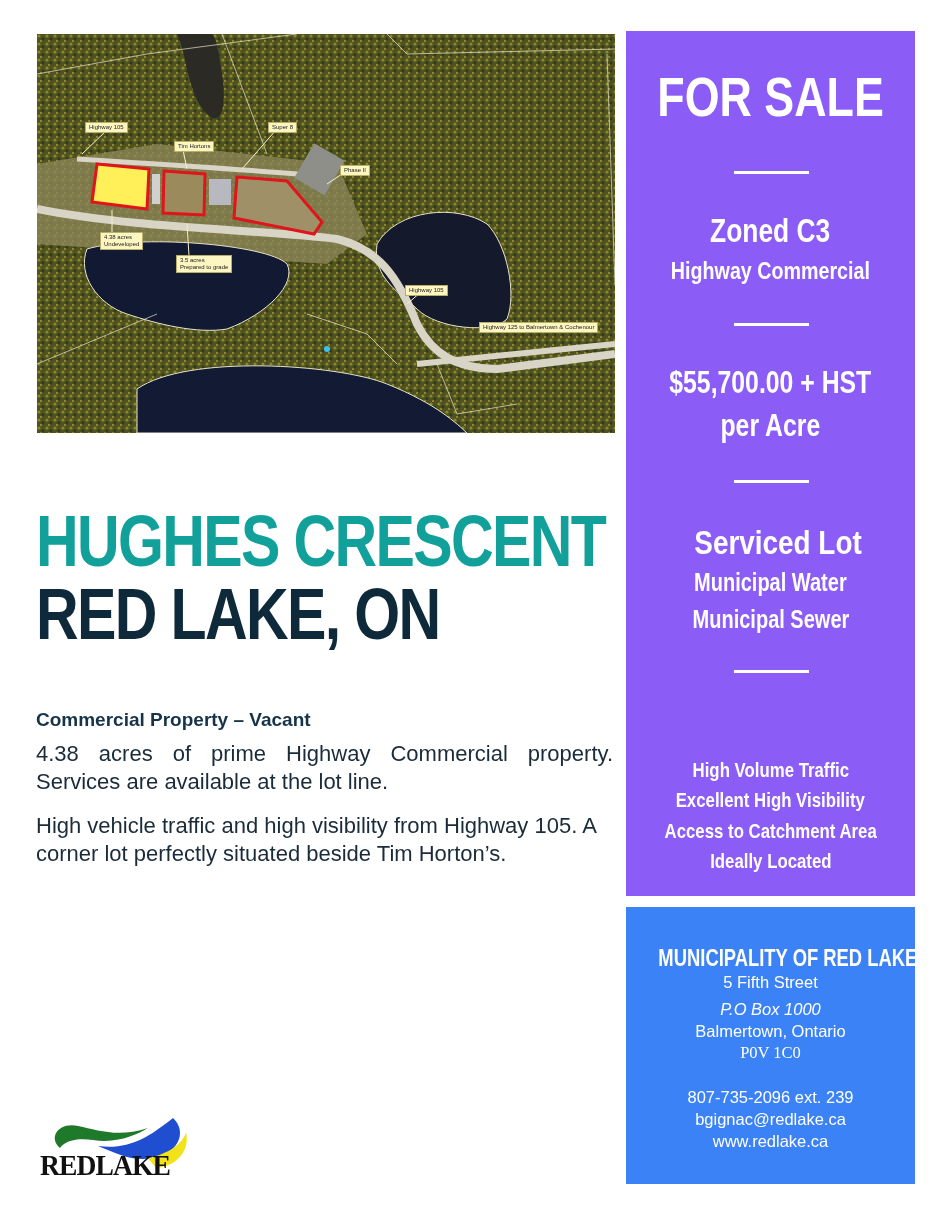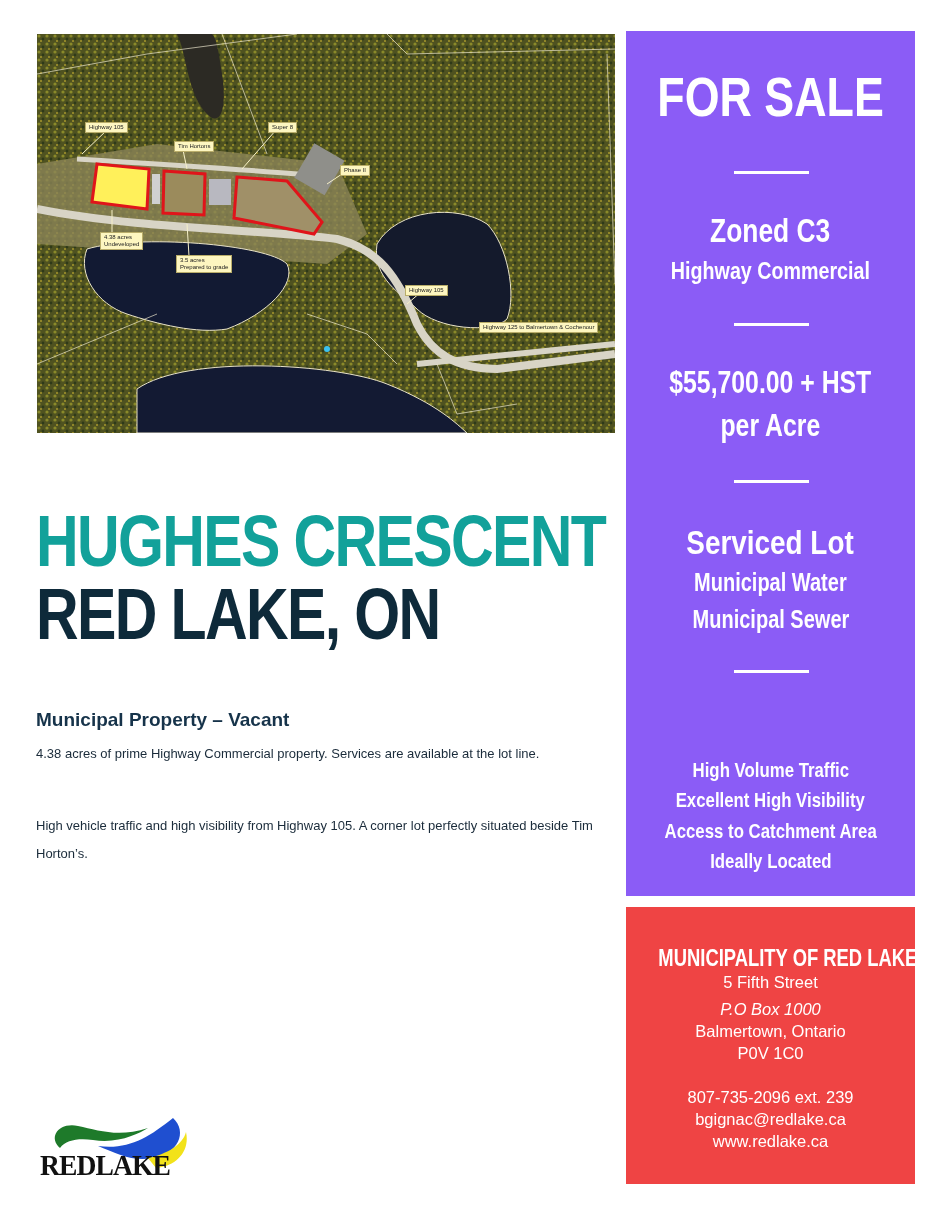--- a/index.html
+++ b/index.html
@@ -7,26 +7,26 @@
   body { position: relative; font-family: "Liberation Sans", sans-serif; color: #0f2a3a; }
 
   .map { position: absolute; left: 37px; top: 34px; width: 578px; height: 399px; overflow: hidden; background: #5a5a2a; }
   .map svg { display: block; width: 100%; height: 100%; }
   .map-label { position: absolute; background: #fdf6c0; border: 1px solid #b9ad6a; color: #222; font-family: "Liberation Sans", sans-serif; font-size: 6px; line-height: 7px; padding: 1px 3px; white-space: nowrap; }
 
   .title-line1 { position: absolute; left: 36px; top: 505px; font-family: "Liberation Sans", sans-serif; font-weight: 700; font-size: 72px; line-height: 72px; color: #12a19a; letter-spacing: -2px; transform: scaleX(0.82); transform-origin: left top; white-space: nowrap; }
   .title-line2 { position: absolute; left: 36px; top: 578px; font-family: "Liberation Sans", sans-serif; font-weight: 700; font-size: 72px; line-height: 72px; color: #0e2a3a; letter-spacing: -2px; transform: scaleX(0.82); transform-origin: left top; white-space: nowrap; }
 
   .subhead { position: absolute; left: 36px; top: 709px; font-size: 19px; font-weight: 700; color: #16334a; }
-  .para { position: absolute; left: 36px; width: 577px; font-size: 13px; line-height: 28px; color: #1a2b3a; text-align: justify; }
+  .para { position: absolute; left: 36px; width: 577px; font-size: 22px; line-height: 28px; color: #1a2b3a; text-align: justify; }
   .para1 { top: 740px; }
   .para2 { top: 812px; text-align: left; }
 
   .blue-panel { position: absolute; left: 626px; top: 31px; width: 289px; height: 865px; background: #8b5cf6; color: #ffffff; text-align: center; }
-  .teal-panel { position: absolute; left: 626px; top: 907px; width: 289px; height: 277px; background: #ef4444; color: #ffffff; text-align: center; }
+  .teal-panel { position: absolute; left: 626px; top: 907px; width: 289px; height: 277px; background: #3b82f6; color: #ffffff; text-align: center; }
 
   .condensed { font-family: "Liberation Sans", sans-serif; font-weight: 700; display: inline-block; transform-origin: center top; white-space: nowrap; }
   .blk { position: absolute; left: 0; width: 100%; text-align: center; }
 
   .divider { position: absolute; left: 108px; width: 75px; height: 3px; background: #ffffff; }
 
   .contact-line { font-size: 16.5px; line-height: 22px; }
   .logo { position: absolute; left: 38px; top: 1110px; width: 150px; height: 75px; }
 </style>
 </head>
@@ -104,21 +104,21 @@
     <span>3.5 acres</span><br>
     <span>Prepared to grade</span>
   </span>
   <span class="map-label" style="left:368px; top:251px;">Highway 105</span>
   <span class="map-label" style="left:442px; top:288px;">Highway 125 to Balmertown &amp; Cochenour</span>
 </div>
 
 <div class="title-line1">HUGHES CRESCENT</div>
 <div class="title-line2">RED LAKE, ON</div>
 
-<div class="subhead">Municipal Property – Vacant</div>
+<div class="subhead">Commercial Property – Vacant</div>
 <p class="para para1">4.38 acres of prime Highway Commercial property. Services are available at the lot line.</p>
 <p class="para para2">High vehicle traffic and high visibility from Highway 105.  A corner lot perfectly situated beside Tim Horton’s.</p>
 
 <div class="blue-panel">
   <div class="blk" style="top:38px;">
     <span class="condensed" style="font-size:56px; line-height:56px; transform:scaleX(0.8);">FOR SALE</span>
   </div>
   <div class="divider" style="top:140px;"></div>
 
   <div class="blk" style="top:182px;">
@@ -130,21 +130,21 @@
   <div class="divider" style="top:292px;"></div>
 
   <div class="blk" style="top:334px;">
     <span class="condensed" style="font-size:31px; line-height:36px; transform:scaleX(0.8);">$55,700.00 + HST</span>
   </div>
   <div class="blk" style="top:377px;">
     <span class="condensed" style="font-size:31px; line-height:36px; transform:scaleX(0.8);">per Acre</span>
   </div>
   <div class="divider" style="top:449px;"></div>
 
-  <div class="blk" style="top:492px;">
+  <div class="blk" style="top:492px;margin-left:8px;">
     <span class="condensed" style="font-size:34px; line-height:38px; transform:scaleX(0.82);">Serviced Lot</span>
   </div>
   <div class="blk" style="top:536px;">
     <span class="condensed" style="font-size:25px; line-height:30px; transform:scaleX(0.8);">Municipal Water</span>
   </div>
   <div class="blk" style="top:573px;">
     <span class="condensed" style="font-size:25px; line-height:30px; transform:scaleX(0.8);">Municipal Sewer</span>
   </div>
   <div class="divider" style="top:639px;"></div>
 
@@ -162,21 +162,21 @@
   </div>
 </div>
 
 <div class="teal-panel">
   <div class="blk" style="top:37px;">
     <span class="condensed" style="font-size:23px; line-height:28px; transform:scaleX(0.8);">MUNICIPALITY OF RED LAKE</span>
   </div>
   <div class="blk contact-line" style="top:64px;">5 Fifth Street</div>
   <div class="blk contact-line" style="top:91px;font-style:italic;">P.O Box 1000</div>
   <div class="blk contact-line" style="top:113px;">Balmertown, Ontario</div>
-  <div class="blk contact-line" style="top:135px;">P0V 1C0</div>
+  <div class="blk contact-line" style="top:135px;font-family:Liberation Serif, serif;">P0V 1C0</div>
   <div class="blk contact-line" style="top:179px;">807-735-2096 ext. 239</div>
   <div class="blk contact-line" style="top:201px;">bgignac@redlake.ca</div>
   <div class="blk contact-line" style="top:223px;">www.redlake.ca</div>
 </div>
 
 <div class="logo">
   <svg width="150" height="75" viewBox="0 0 150 75">
     <path d="M22,38 C10,28 20,12 40,16 C60,20 80,28 110,18 C100,24 80,34 55,30 C40,28 28,30 22,38 Z" fill="#1e7a2a"></path>
     <path d="M60,36 C90,40 110,28 135,8 C150,22 140,44 115,48 C95,52 80,44 60,36 Z" fill="#1f4fd0"></path>
     <path d="M110,48 C130,44 145,34 148,22 C152,40 140,56 118,58 Z" fill="#f2e21a"></path>

